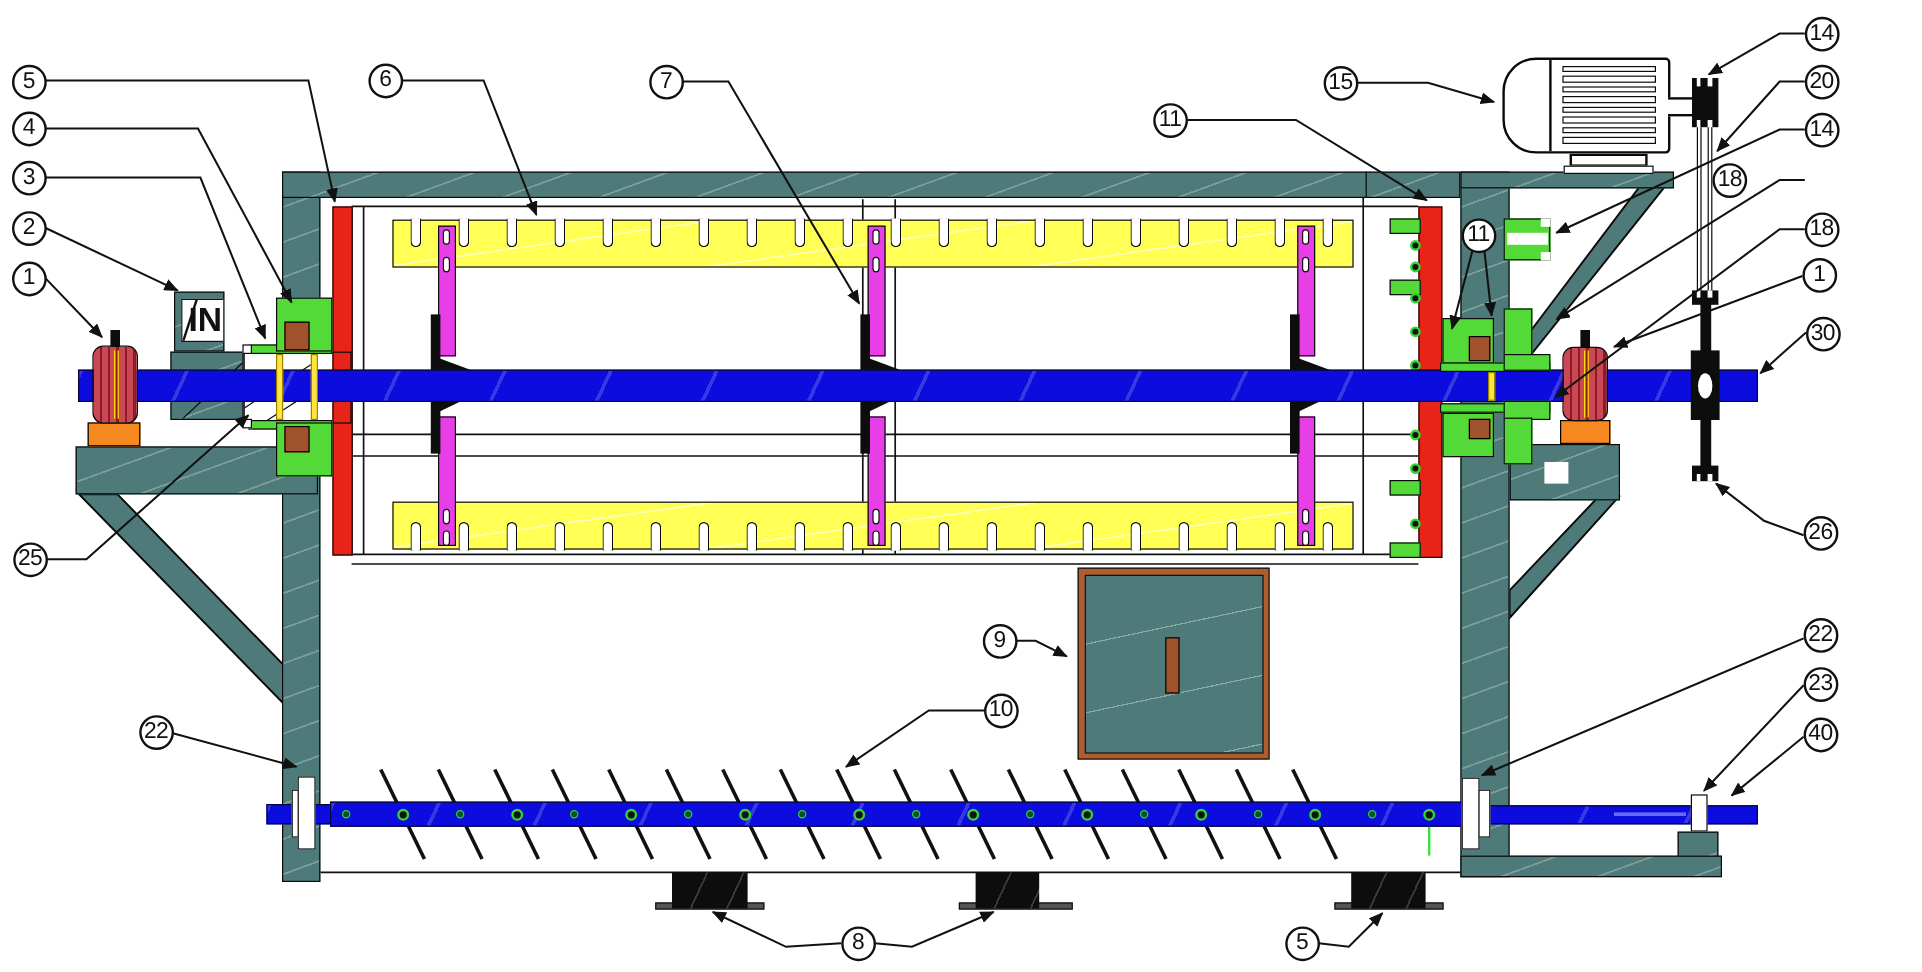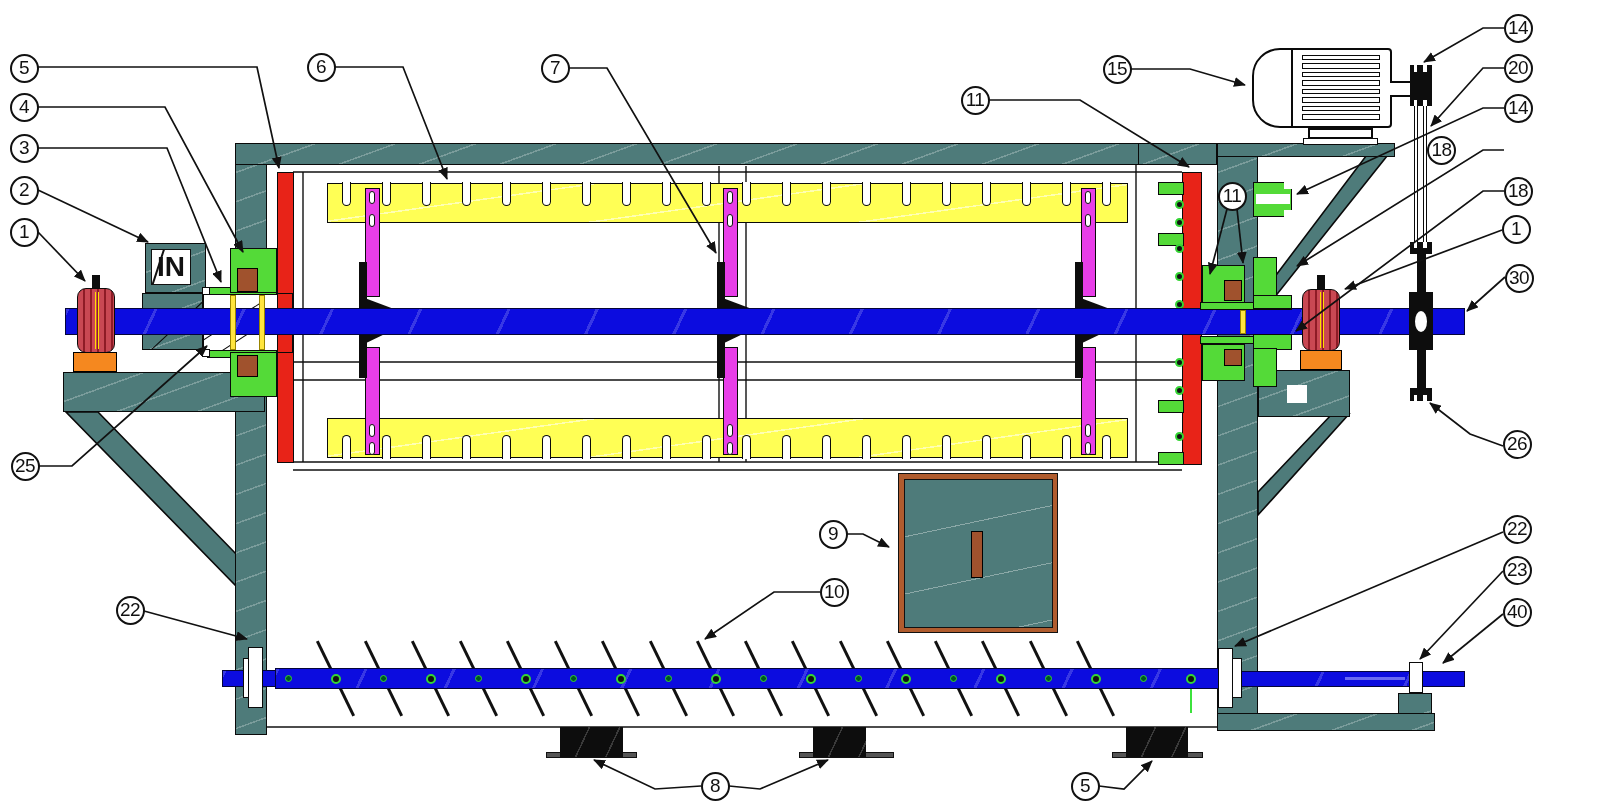--- a/index.html
+++ b/index.html
@@ -115,21 +115,21 @@
       <div class=" slot slot-b" style="position: absolute; left: 493.5px;"></div>
       <div class=" slot slot-b" style="position: absolute; left: 533.5px;"></div>
       <div class=" slot slot-b" style="position: absolute; left: 573.5px;"></div>
       <div class=" slot slot-b" style="position: absolute; left: 613.5px;"></div>
       <div class=" slot slot-b" style="position: absolute; left: 653.5px;"></div>
       <div class=" slot slot-b" style="position: absolute; left: 693.5px;"></div>
       <div class=" slot slot-b" style="position: absolute; left: 733.5px;"></div>
       <div class=" slot slot-b" style="position: absolute; left: 773.5px;"></div>
     </div>
 
-  <div class="a teal z6" style="left:145px;top:243px;width:61px;height:50px;overflow:hidden">
+  <div class="a teal z6" style="left:145px;top:243px;width:42px;height:50px;overflow:hidden">
     <div class="a" style="left:5px;top:5px;width:40px;height:36px;background:#fff;border:1px solid #111;overflow:hidden">
       <div class="a" style="left:3px;top:-6px;width:1.5px;height:60px;background:#111;transform:rotate(18deg)"></div>
       <span class="a" style="left:0;top:0;width:100%;height:100%;display:flex;align-items:center;justify-content:center;font-size:28px;font-weight:bold;color:#111">IN</span>
     </div>
   </div>
 
   <div class="a teal z6" style="left:142px;top:293px;width:61px;height:57px;overflow:hidden">
     <div class="a" style="left:28px;top:-8px;width:1.3px;height:90px;background:#0a0a0a;transform:rotate(47deg)"></div>
   </div>
   <div class="a z6" style="left:204px;top:295px;width:72px;height:56px;background:#fff;overflow:hidden">

